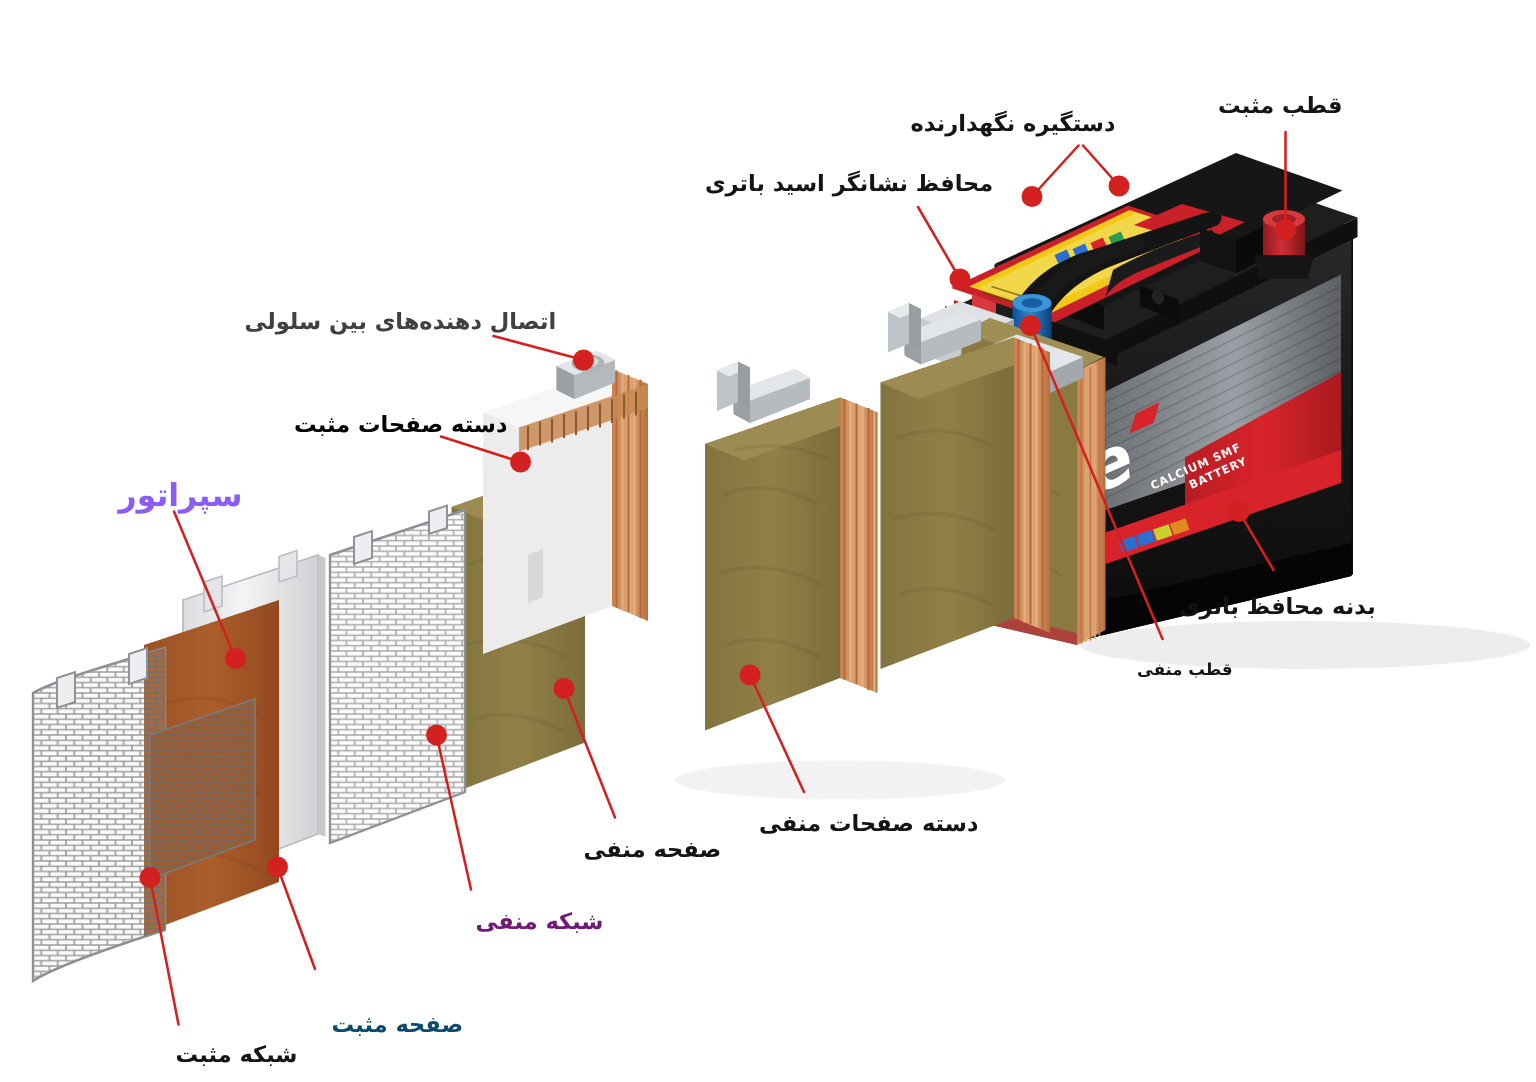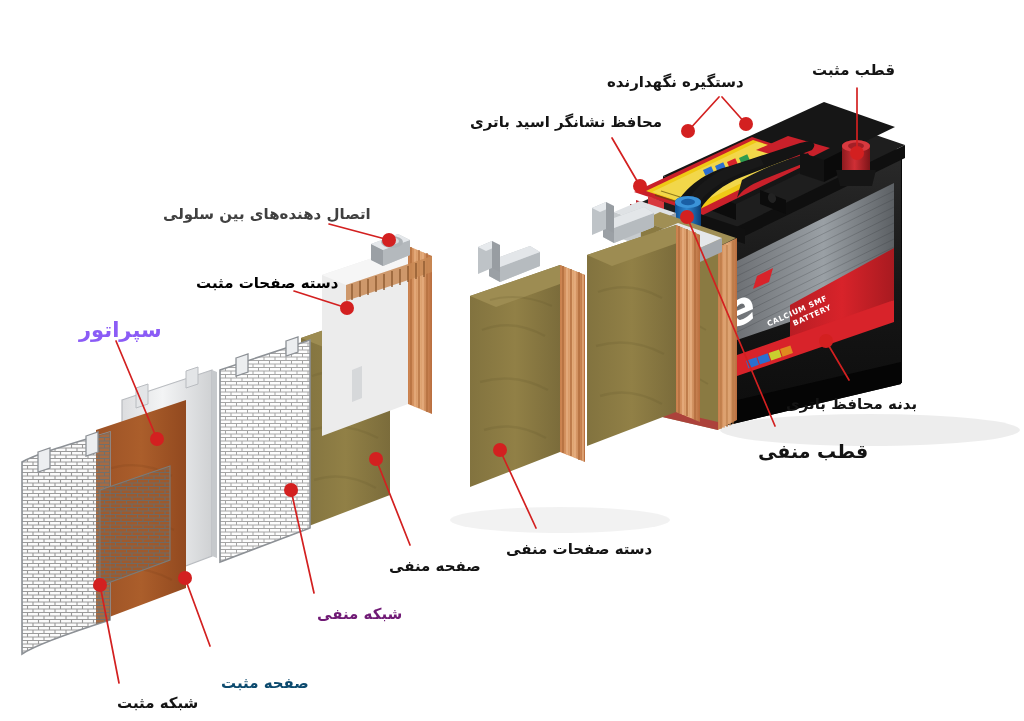--- a/index.html
+++ b/index.html
@@ -455,21 +455,21 @@
     </svg>
 
   <div id="labels-layer">
       <div class="label" style="left: 812px; top: 62px; font-size: 15px; color: rgb(20, 20, 20);">قطب مثبت</div>
       <div class="label" style="left: 607px; top: 74px; font-size: 15px; color: rgb(20, 20, 20);">دستگیره نگهدارنده</div>
       <div class="label" style="left: 470px; top: 114px; font-size: 15px; color: rgb(20, 20, 20);">محافظ نشانگر اسید باتری</div>
       <div class="label" style="left: 163px; top: 206px; font-size: 15px; color: #404040;">اتصال دهنده‌های بین سلولی</div>
       <div class="label" style="left: 196px; top: 275px; font-size: 15px; color: #000000;">دسته صفحات مثبت</div>
       <div class="label" style="left: 79px; top: 318px; font-size: 21px; color: #8b5cf6;">سپراتور</div>
       <div class="label" style="left: 786px; top: 396px; font-size: 15px; color: rgb(20, 20, 20);">بدنه محافظ باتری</div>
-      <div class="label" style="left: 758px; top: 441px; font-size: 19px; color: rgb(20, 20, 20);">قطب منفی</div>
+      <div class="label" style="left: 758px; top: 441px; font-size: 11px; color: rgb(20, 20, 20);">قطب منفی</div>
       <div class="label" style="left: 506px; top: 541px; font-size: 15px; color: rgb(20, 20, 20);">دسته صفحات منفی</div>
       <div class="label" style="left: 389px; top: 558px; font-size: 15px; color: rgb(20, 20, 20);">صفحه منفی</div>
       <div class="label" style="left: 317px; top: 606px; font-size: 15px; color: #701a75;">شبکه منفی</div>
       <div class="label" style="left: 221px; top: 675px; font-size: 15px; color: #0c4a6e;">صفحه مثبت</div>
       <div class="label" style="left: 117px; top: 695px; font-size: 15px; color: rgb(20, 20, 20);">شبکه مثبت</div>
     </div>
 
 </div>
 
 </body></html>

